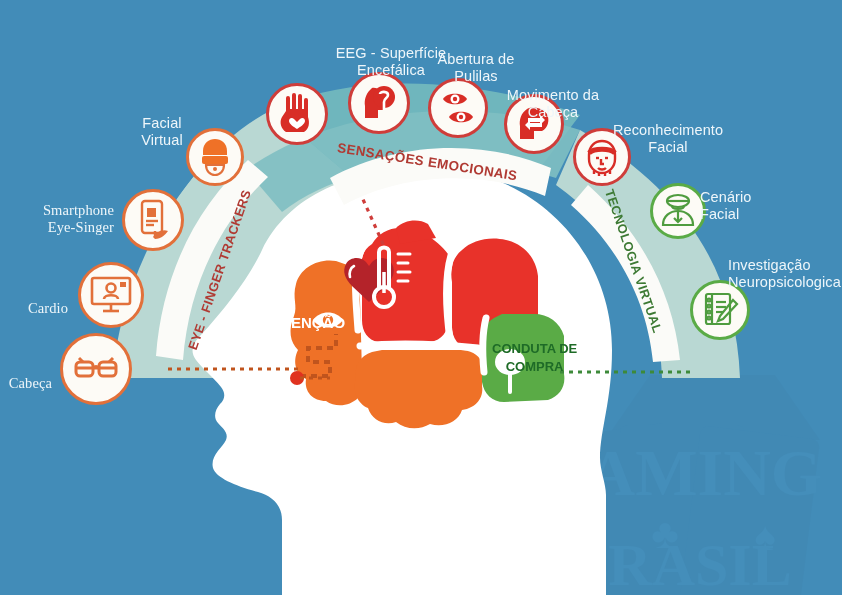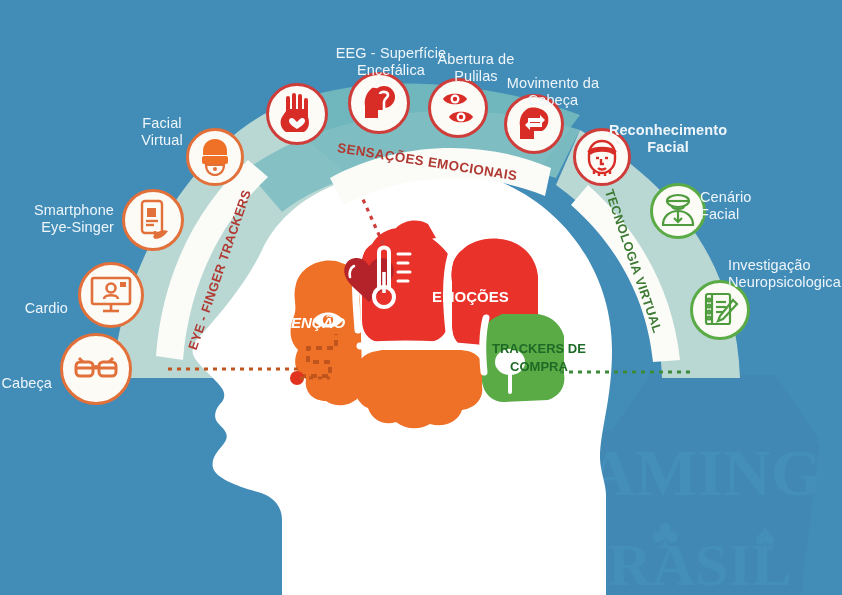--- a/index.html
+++ b/index.html
@@ -15,21 +15,21 @@
 
   
   #fans{left:0;top:0;width:842px;height:595px;}
 
   
   .lbl{
     position:absolute;color:#eef6fa;font-size:14.5px;line-height:17px;
     font-family:"Liberation Sans", sans-serif;font-weight:400;
     letter-spacing:.1px;white-space:pre-line;
   }
-  .lbl.r{text-align:right;}
+  .lbl.r{text-align:right;font-family:Liberation Serif, serif;}
   .lbl.c{text-align:center;}
   .lbl.l{text-align:left;}
 
   
   .node{
     position:absolute;border-radius:50%;background:#fdfbf6;
     box-sizing:border-box;display:flex;align-items:center;justify-content:center;
   }
   .node.orange{border:3px solid #e2703a;}
   .node.red{border:3.5px solid #cf3d3a;}
@@ -196,28 +196,25 @@
   <div class="ribbon" style="left:128px;top:252px;width:190px;font-size:12.8px;transform:rotate(-71deg);">
     <span>EYE - FINGER TRACKERS</span>
   </div>
   <div class="ribbon" style="left:336px;top:158px;width:230px;font-size:13.4px;transform:rotate(9deg);">
     <span>SENSAÇÕES EMOCIONAIS</span>
   </div>
   <div class="ribbon" style="left:545px;top:272px;width:190px;font-size:12.8px;color:#3d7a34;transform:rotate(71deg);">
     <span>TECNOLOGIA VIRTUAL</span>
   </div>
 
-  <div class="brainlbl" style="left:272px;top:296px;font-size:15px;color:#ffffff;font-style:italic;">
+  <div class="brainlbl" style="left:272px;top:296px;font-size:15px;color:#ffffff;">
     <span>ATENÇÃO</span>
   </div>
-  <div class="brainlbl" style="left:432px;top:270px;font-size:15px;color:#ffffff;">
-    <span>EMOÇÕES</span>
-  </div>
   <div class="brainlbl c" style="left:492px;top:322px;font-size:13px;color:#1e6b27;text-align:center;">
-    <span>TRACKERS DE
+    <span>CONDUTA DE
 COMPRA</span>
   </div>
 
   <div class="node orange" style="left:60px;top:333px;width:72px;height:72px;">
     <svg width="46" height="46" viewBox="0 0 46 46">
       <g stroke="#e2703a" stroke-width="3" fill="none">
         <rect x="3" y="16" width="17" height="14" rx="4"></rect>
         <rect x="26" y="16" width="17" height="14" rx="4"></rect>
         <path d="M20,22 C22,20 24,20 26,22"></path>
         <path d="M3,22 L43,22"></path>
@@ -321,42 +318,42 @@
   <div class="node red" style="left:504px;top:94px;width:60px;height:60px;">
     <svg width="40" height="40" viewBox="0 0 40 40">
       <path d="M13,5 C7,9 5,16 6,22 L6,35 L20,35 L20,27 L28,27 C34,24 36,16 33,10 C29,4 19,2 13,5 Z" fill="#d82d26"></path>
       <g fill="#ffffff">
         <path d="M14,14 L26,14 L26,11 L31,16 L26,21 L26,18 L14,18 Z"></path>
         <path d="M26,24 L14,24 L14,27 L9,22 L14,17 L14,20 L26,20 Z" opacity="0"></path>
         <path d="M28,23 L16,23 L16,26 L11,21 L16,16 L16,19 L28,19 Z"></path>
       </g>
     </svg>
   </div>
-  <div class="lbl c" style="left:480px;top:58px;width:146px;">
+  <div class="lbl c" style="left:480px;top:70px;width:146px;">
     <span>Movimento da
 Cabeça</span>
   </div>
 
   <div class="node red" style="left:573px;top:128px;width:58px;height:58px;">
     <svg width="40" height="40" viewBox="0 0 40 40">
       <g stroke="#d82d26" stroke-width="2.4" fill="none">
         <path d="M7,18 C7,9 13,4 20,4 C27,4 33,9 33,18 L33,22 C33,30 27,36 20,36 C13,36 7,30 7,22 Z"></path>
         <path d="M7,16 C12,11 28,11 33,16" stroke-width="5"></path>
         <path d="M14,21 L17,21"></path>
           <path d="M23,21 L26,21"></path>
         <path d="M19,22 L19,27 L22,27"></path>
         <path d="M16,31 C18,33 22,33 24,31"></path>
         <path d="M12,34 L12,37"></path>
           <path d="M17,36 L17,39"></path>
           <path d="M23,36 L23,39"></path>
           <path d="M28,34 L28,37"></path>
       </g>
     </svg>
   </div>
-  <div class="lbl c" style="left:588px;top:105px;width:160px;font-weight:bold;">
+  <div class="lbl c" style="left:588px;top:105px;width:160px;">
     <span>Reconhecimento
 Facial</span>
   </div>
 
   <div class="node green" style="left:650px;top:183px;width:56px;height:56px;">
     <svg width="38" height="38" viewBox="0 0 38 38">
       <g stroke="#4f9c3f" stroke-width="2.2" fill="none">
         <ellipse cx="19" cy="9" rx="11" ry="6"></ellipse>
         <path d="M8,9 L30,9"></path>
         <path d="M13,14 C13,18 25,18 25,14"></path>

